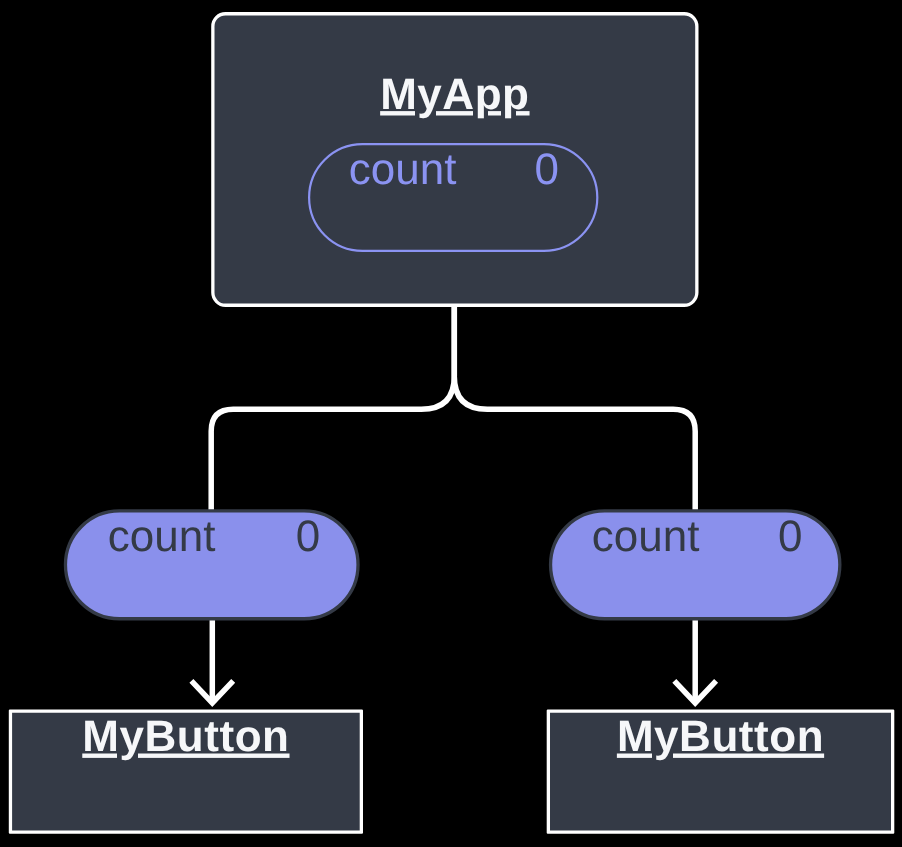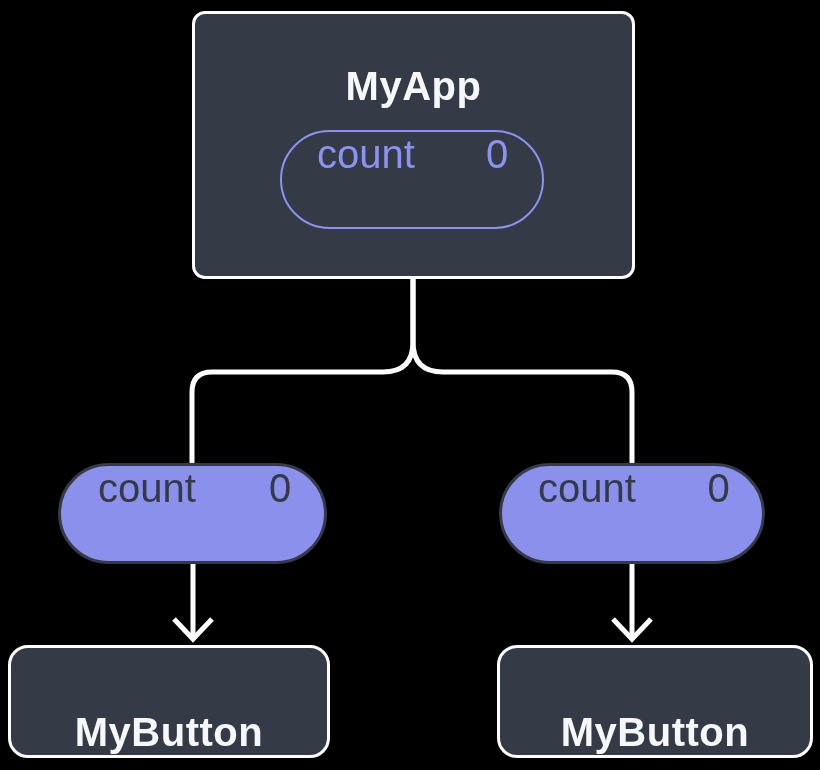--- a/index.html
+++ b/index.html
@@ -33,20 +33,21 @@
     top: 11px;
     width: 443px;
     height: 268px;
     border-radius: 13px;
   }
   .node-title {
     color: #F6F7F9;
     font-size: 40px;
     font-weight: 700;
     letter-spacing: 0.5px;
+    text-decoration: underline;
   }
   .app-title {
     position: absolute;
     left: 0;
     top: 49px;
     width: 100%;
     text-align: center;
     line-height: 46px;
   }
   .pill {
@@ -101,23 +102,23 @@
     left: 499px;
     top: 463px;
     width: 266px;
     height: 101px;
   }
   .prop-pill-right .name-cell { width: 170px; }
   
   .button-node {
     top: 645px;
     height: 113px;
-    border-radius: 20px;
+    border-radius: 1px;
     display: flex;
-    align-items: flex-end;
+    align-items: flex-start;
     justify-content: center;
   }
   .button-node-left { left: 8px; width: 322px; }
   .button-node-right { left: 497px; width: 316px; }
 </style>
 </head>
 <body>
 
 <div class="canvas">
 

